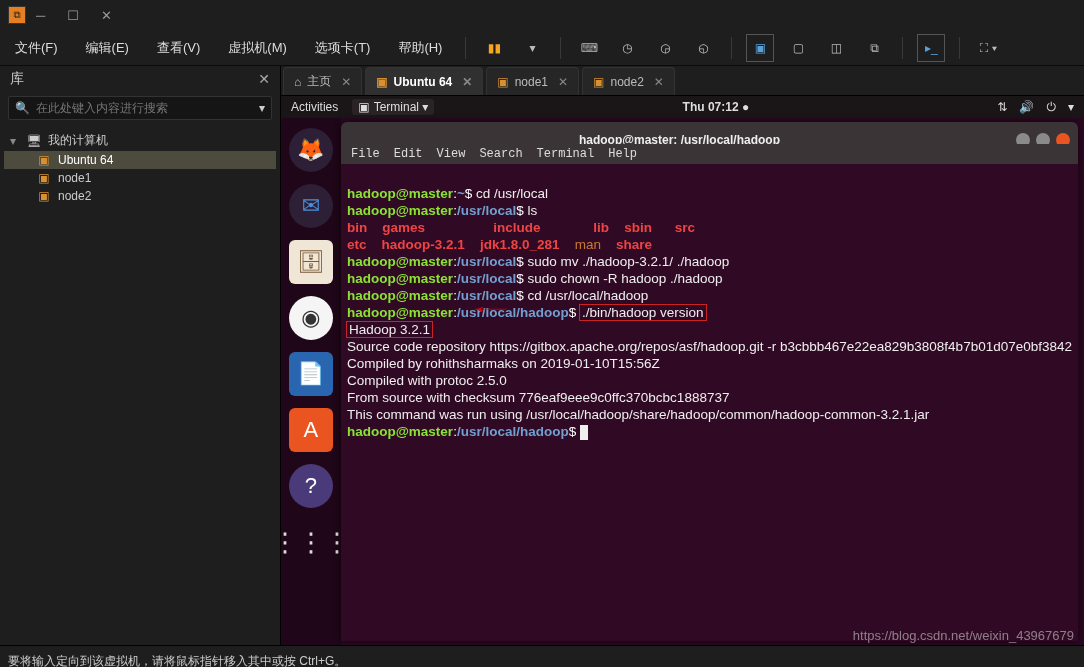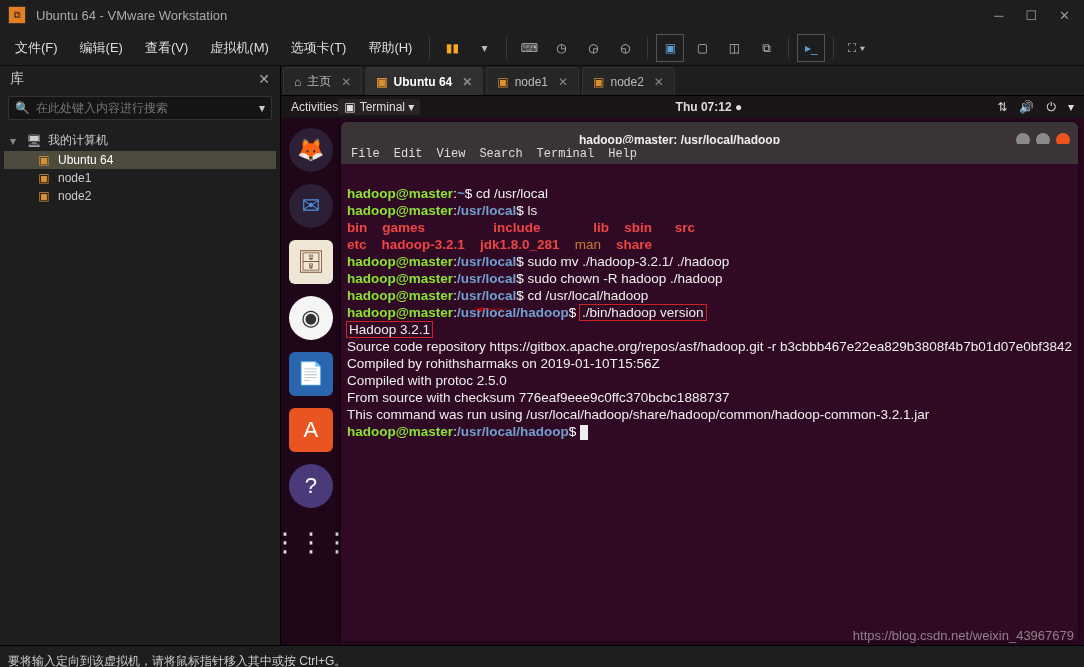--- a/index.html
+++ b/index.html
@@ -6,21 +6,21 @@
 body { width:1084px; height:667px; background:#2a2a2a; color:#ccc; font-size:12px; overflow:hidden; position:relative; }
 
 
 .vmw-titlebar { height:30px; background:#1e1e1e; display:flex; align-items:center; padding:0 8px; }
 .vmw-logo { width:18px; height:18px; background:#e67e22; border:1px solid #333; margin-right:10px; display:inline-flex; align-items:center; justify-content:center; font-size:10px; color:#222; }
 .vmw-title { color:#aaa; font-size:13px; flex:1; }
 .win-ctrl { display:flex; gap:22px; margin-right:6px; }
 .win-ctrl span { color:#999; cursor:pointer; font-size:13px; }
 
 
-.vmw-menubar { height:36px; background:#1e1e1e; border-bottom:1px solid #0b0b0b; display:flex; align-items:center; padding:0 6px; gap:4px; }
+.vmw-menubar { height:36px; background:#1e1e1e; border-bottom:1px solid #0b0b0b; display:flex; align-items:center; padding:0 6px; gap:10px; }
 .vmw-menuitem { color:#ddd; padding:0 9px; font-size:13px; cursor:pointer; }
 .vmw-sep { width:1px; height:22px; background:#393939; margin:0 4px; }
 .tb-btn { width:28px; height:28px; display:flex; align-items:center; justify-content:center; color:#bbb; cursor:pointer; }
 .tb-btn.on { color:#f5a623; }
 .tb-box { border:1px solid #555; }
 .tb-blue { color:#5aa0d8; }
 
 
 .main-row { display:flex; height:calc(100% - 30px - 36px - 22px); }
 .sidebar { width:285px; background:#1e1e1e; border-right:1px solid #000; display:flex; flex-direction:column; }
@@ -39,21 +39,21 @@
 
 .content { flex:1; display:flex; flex-direction:column; background:#1e1e1e; }
 .tabs-row { height:30px; background:#1e1e1e; border-bottom:1px solid #000; display:flex; align-items:end; padding-left:2px; }
 .tab { height:28px; display:flex; align-items:center; gap:6px; padding:0 10px; border:1px solid #333; border-bottom:none; border-top-left-radius:4px; border-top-right-radius:4px; background:#262626; color:#bbb; cursor:pointer; margin-right:3px; font-size:12px; }
 .tab.on { background:#303030; color:#fff; font-weight:bold; }
 .tab .x { color:#888; margin-left:4px; cursor:pointer; }
 
 
 .vm-area { flex:1; background:#1a1a1a; display:flex; flex-direction:column; }
 .gnome-bar { height:22px; background:#1a1618; display:flex; align-items:center; color:#ddd; font-size:12px; padding:0 10px; }
-.gnome-left { display:flex; align-items:center; }
+.gnome-left { display:flex; gap:14px; align-items:center; }
 .gnome-center { flex:1; text-align:center; font-weight:bold; }
 .gnome-right { display:flex; gap:12px; align-items:center; }
 .term-label { display:flex; align-items:center; gap:4px; background:#2a2326; padding:1px 6px; border-radius:3px; }
 
 
 .desk-row { flex:1; display:flex; background:#2a0820; }
 .dock { width:60px; background:rgba(0,0,0,.25); display:flex; flex-direction:column; align-items:center; gap:12px; padding-top:10px; }
 .dock-ic { width:44px; height:44px; border-radius:6px; display:flex; align-items:center; justify-content:center; font-size:22px; cursor:pointer; }
 .ff { background:#2d1f36; color:#ff7800; border-radius:50%; }
 .tb { background:#2d1f36; color:#4a90d9; border-radius:50%; }
@@ -87,21 +87,20 @@
 
 .statusbar { height:32px; background:#1e1e1e; color:#ccc; font-size:12px; display:flex; align-items:center; padding:0 8px; border-top:1px solid #000; }
 
 .watermark { position:absolute; right:10px; bottom:24px; color:rgba(220,220,220,.55); font-size:13px; pointer-events:none; }
 </style>
 </head>
 <body>
 
 <div class="vmw-titlebar">
   <span class="vmw-logo">⧉</span>
-  <span class="vmw-title">Ubuntu 64 - VMware Workstation</span>
   <div class="win-ctrl">
     <span>─</span>
     <span>☐</span>
     <span>✕</span>
   </div>
 </div>
 
 <div class="vmw-menubar">
   <span class="vmw-menuitem">文件(F)</span>
   <span class="vmw-menuitem">编辑(E)</span>

